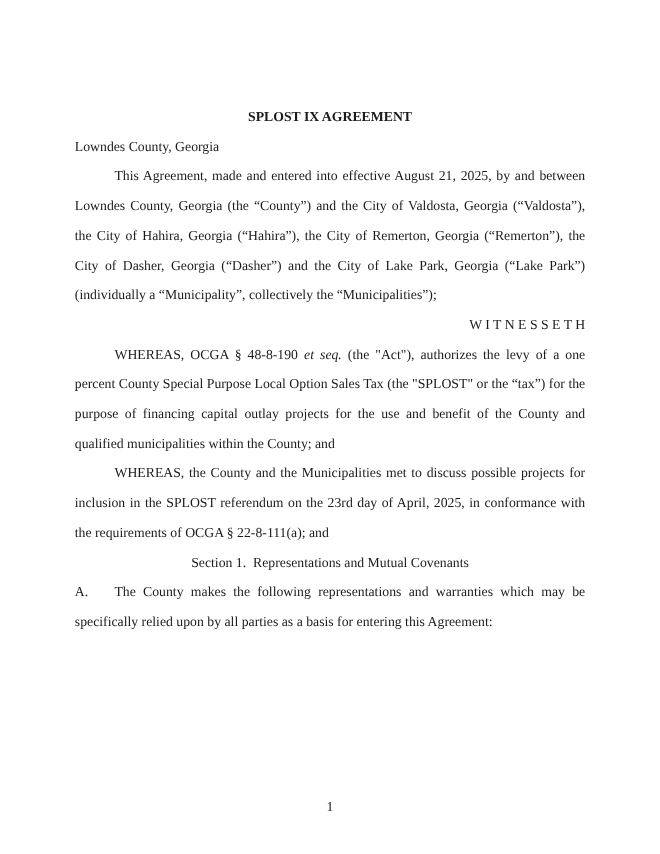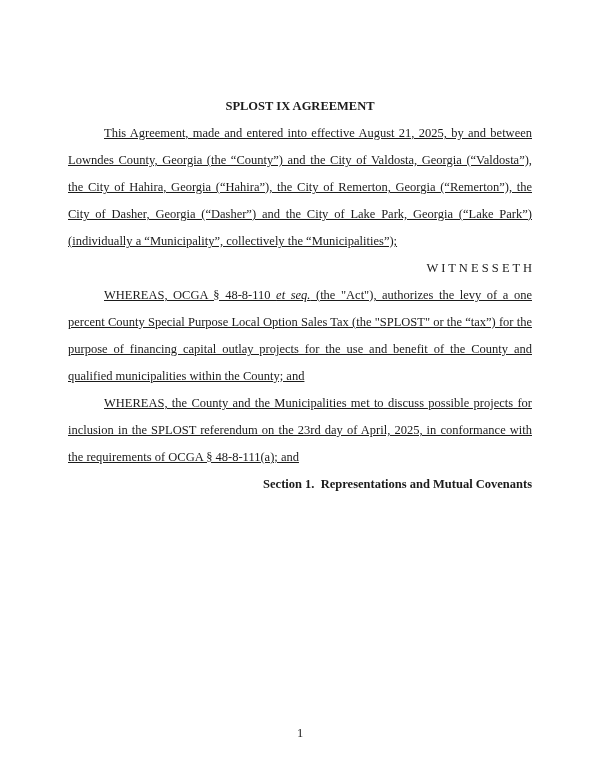--- a/index.html
+++ b/index.html
@@ -34,30 +34,29 @@
     font-size: 12.5px;
     font-weight: bold;
     text-align: center;
     line-height: 27px;
   }
   .para {
     margin: 0;
   }
   .indent {
     text-indent: 36px;
-    text-decoration: underline;
   }
   .center-line {
     margin: 0;
     text-align: right;
   }
   .heading {
     margin: 0;
-    font-weight: bold;
-    text-align: right;
+    font-weight: normal;
+    text-align: center;
   }
   .item-label {
     display: inline-block;
     width: 36px;
     text-indent: 0;
   }
   .italic {
     font-style: italic;
   }
   .page-number {
@@ -71,30 +70,32 @@
   }
 </style>
 </head>
 <body>
 
 <div class="page">
   <div class="content">
 
     <h1 class="title">SPLOST IX AGREEMENT</h1>
 
+    <p class="para">Lowndes County, Georgia</p>
 
     <p class="para indent">This Agreement, made and entered into effective August 21, 2025, by and between Lowndes County, Georgia (the “County”) and the City of Valdosta, Georgia (“Valdosta”), the City of Hahira, Georgia (“Hahira”), the City of Remerton, Georgia (“Remerton”), the City of Dasher, Georgia (“Dasher”) and the City of Lake Park, Georgia (“Lake Park”) (individually a “Municipality”, collectively the “Municipalities”);</p>
 
     <p class="center-line">W I T N E S S E T H</p>
 
-    <p class="para indent"><span>WHEREAS, OCGA § 48-8-110 </span><span class="italic">et seq.</span><span> (the "Act"), authorizes the levy of a one percent County Special Purpose Local Option Sales Tax (the "SPLOST" or the “tax”) for the purpose of financing capital outlay projects for the use and benefit of the County and qualified municipalities within the County; and</span></p>
+    <p class="para indent"><span>WHEREAS, OCGA § 48-8-190 </span><span class="italic">et seq.</span><span> (the "Act"), authorizes the levy of a one percent County Special Purpose Local Option Sales Tax (the "SPLOST" or the “tax”) for the purpose of financing capital outlay projects for the use and benefit of the County and qualified municipalities within the County; and</span></p>
 
-    <p class="para indent">WHEREAS, the County and the Municipalities met to discuss possible projects for inclusion in the SPLOST referendum on the 23rd day of April, 2025, in conformance with the requirements of OCGA § 48-8-111(a); and</p>
+    <p class="para indent">WHEREAS, the County and the Municipalities met to discuss possible projects for inclusion in the SPLOST referendum on the 23rd day of April, 2025, in conformance with the requirements of OCGA § 22-8-111(a); and</p>
 
 
 
     <p class="heading">Section 1.&nbsp; Representations and Mutual Covenants</p>
 
+    <p class="para"><span class="item-label">A.</span><span>The County makes the following representations and warranties which may be specifically relied upon by all parties as a basis for entering this Agreement:</span></p>
 
   </div>
 
   <div class="page-number">1</div>
 </div>
 
 </body></html>

